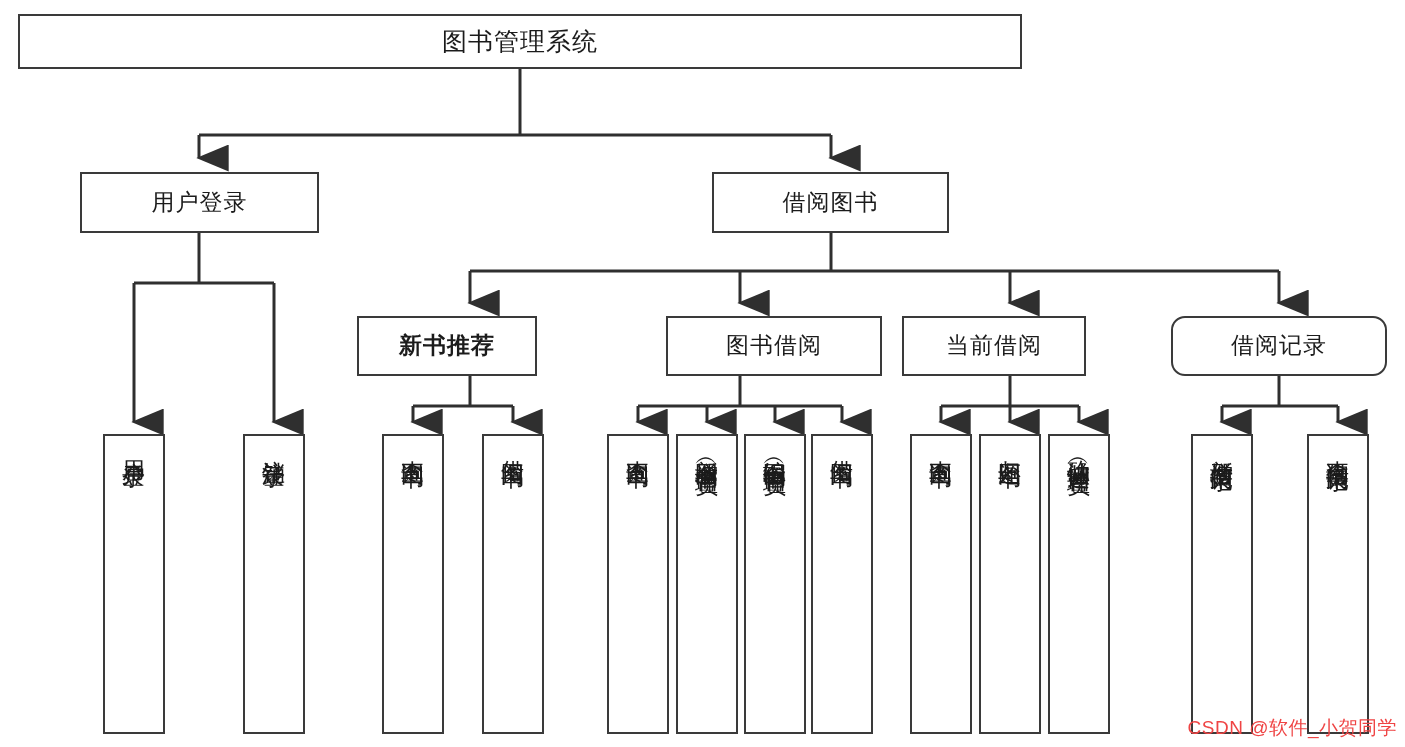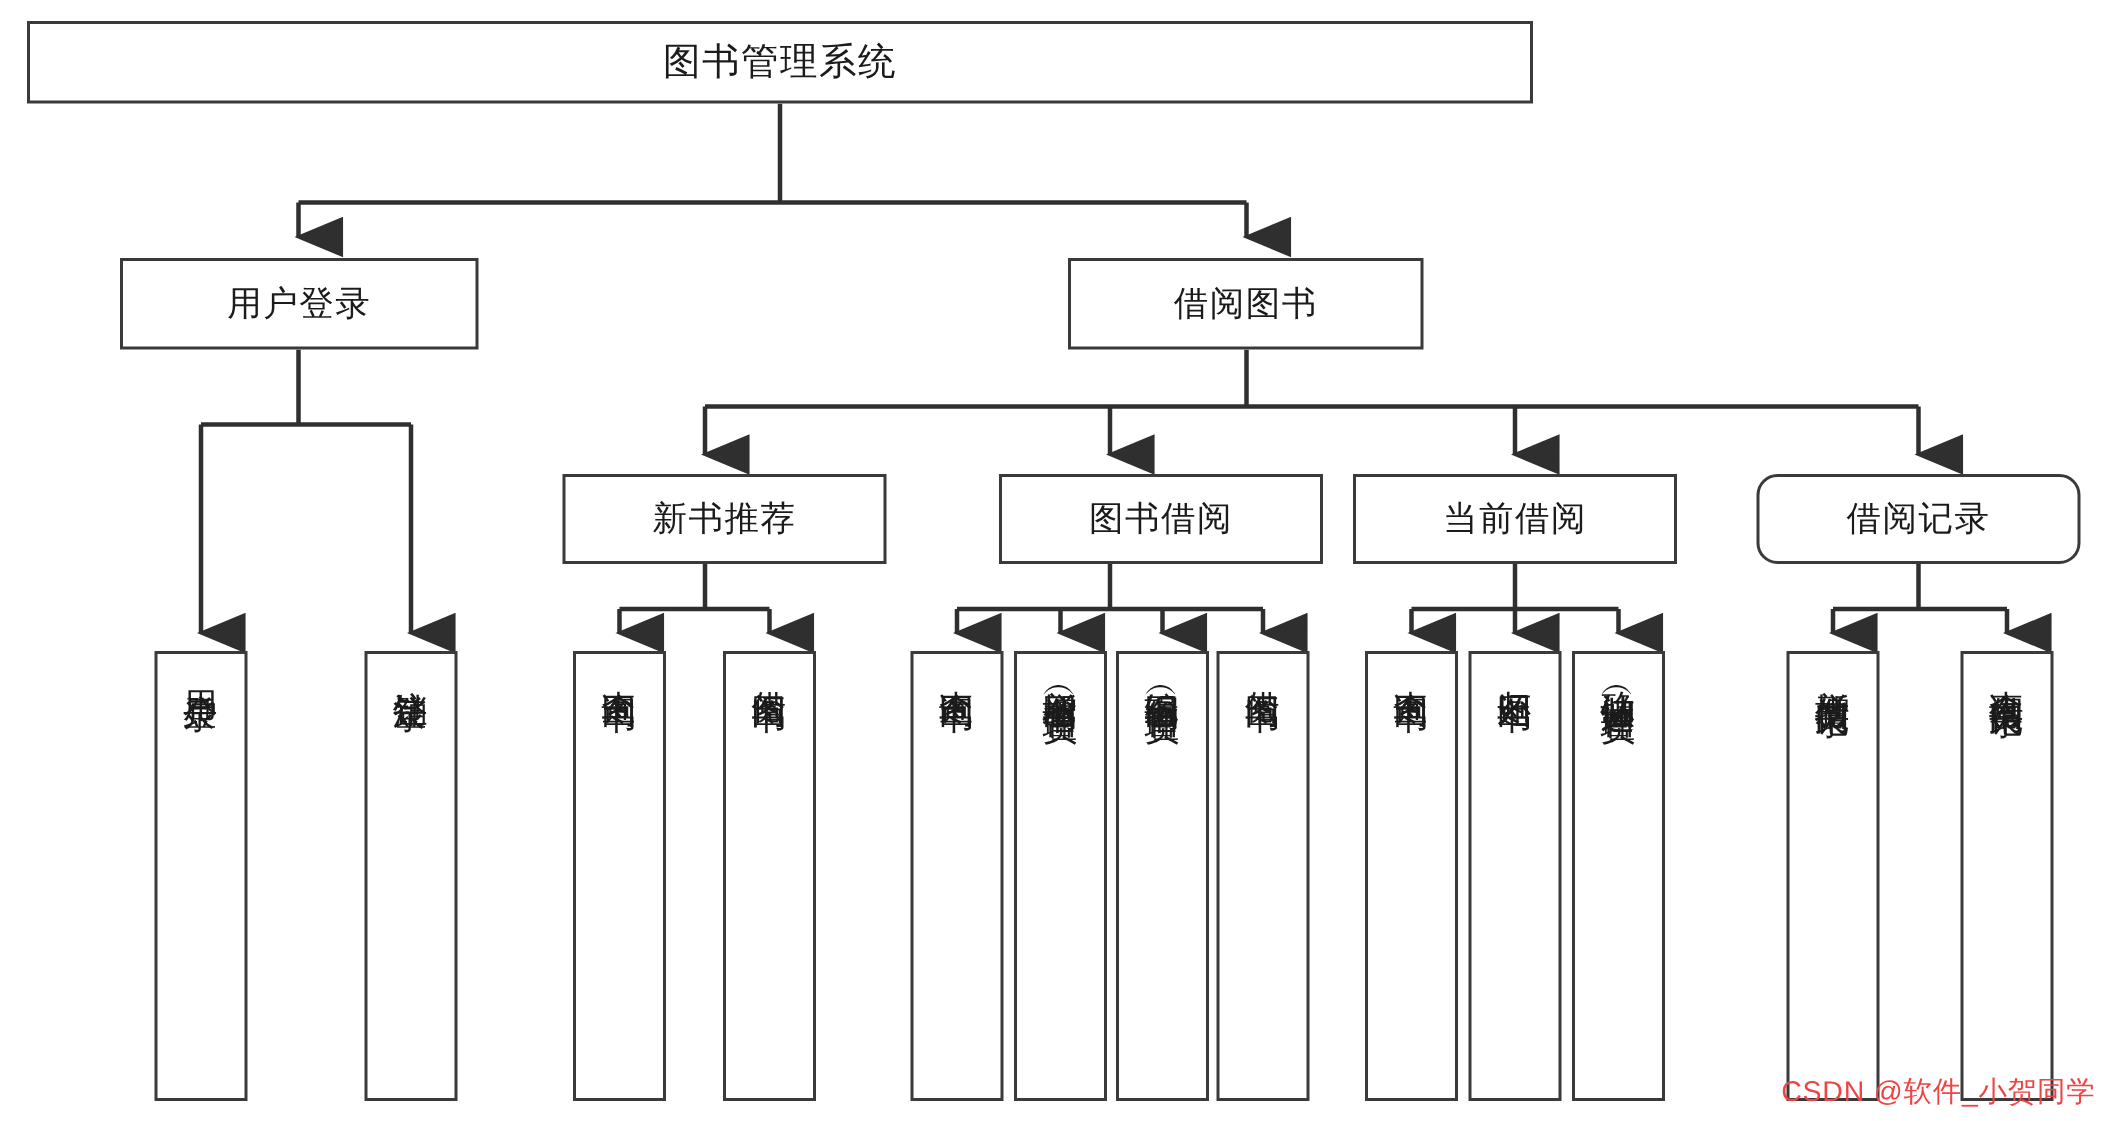--- a/index.html
+++ b/index.html
@@ -128,27 +128,27 @@
     <span>图书管理系统</span>
   </div>
 
   <div class="node horiz" style="left:80px; top:172px; width:239px; height:61px;">
     <span>用户登录</span>
   </div>
   <div class="node horiz" style="left:712px; top:172px; width:237px; height:61px;">
     <span>借阅图书</span>
   </div>
 
-  <div class="node horiz" style="left:375px; top:316px; width:216px; height:60px;">
+  <div class="node horiz" style="left:357px; top:316px; width:180px; height:60px;font-weight:bold;">
     <span>新书推荐</span>
   </div>
   <div class="node horiz" style="left:666px; top:316px; width:216px; height:60px;">
     <span>图书借阅</span>
   </div>
-  <div class="node horiz" style="left:902px; top:316px; width:216px; height:60px;text-align:center;">
+  <div class="node horiz" style="left:902px; top:316px; width:184px; height:60px;text-align:center;">
     <span>当前借阅</span>
   </div>
   <div class="node horiz" style="left:1171px; top:316px; width:216px; height:60px;border-radius:14px;">
     <span>借阅记录</span>
   </div>
 
   <div class="node vert" style="left:103px; top:434px; width:62px; height:300px;">
     <span class="vtext">用户登录</span>
   </div>
   <div class="node vert" style="left:243px; top:434px; width:62px; height:300px;">

